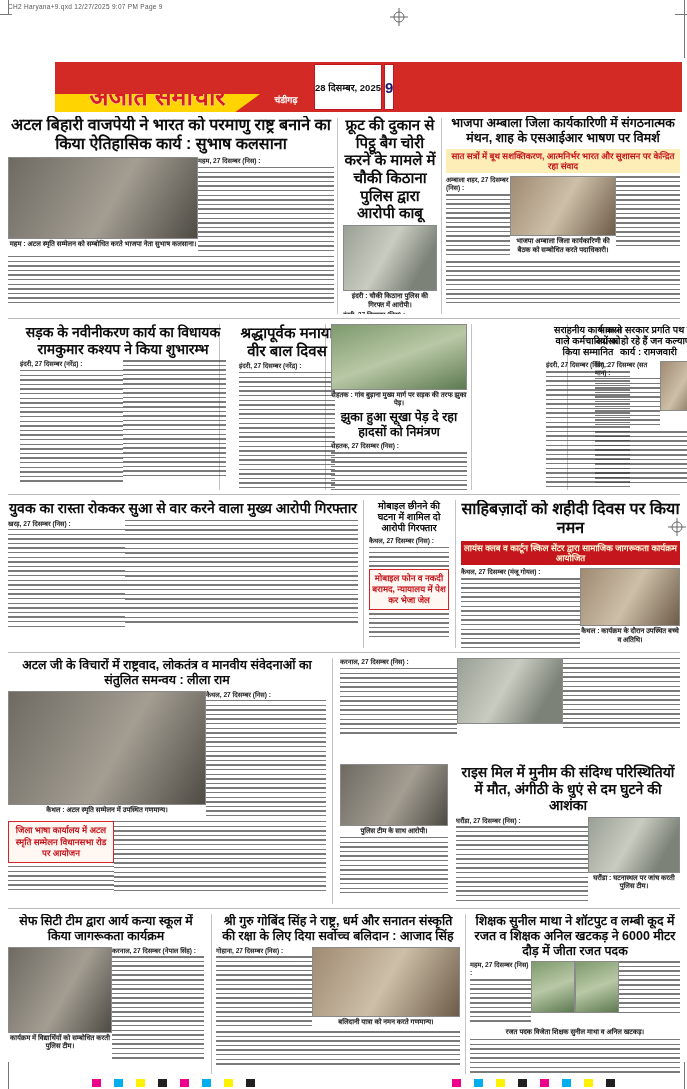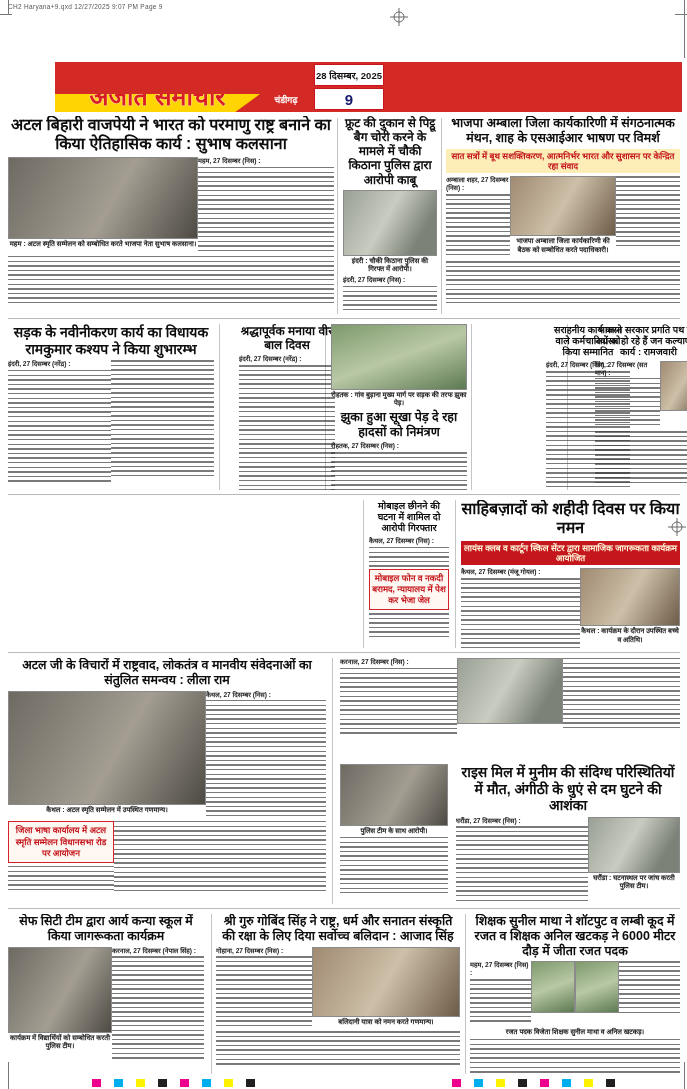--- a/index.html
+++ b/index.html
@@ -12,32 +12,32 @@
   .regcross svg{display:block;}
   
   .masthead{position:absolute;left:55px;top:62px;width:627px;height:50px;background:#d42a26;display:flex;align-items:stretch;}
   .brandbox{width:205px;background:#ffd400;clip-path:polygon(0 0,100% 0,88% 100%,0 100%);
             display:flex;align-items:flex-end;justify-content:center;margin-top:32px;}
   .brand{font-size:25px;font-weight:900;color:#d81e20;text-shadow:0 0 1px #fff,0 0 1px #fff;white-space:nowrap;}
   .edition{width:52px;display:flex;align-items:flex-end;justify-content:center;padding-bottom:6px;
            color:#fff;font-size:9px;font-weight:bold;}
   .sectionplate{flex:1;background:#faf5dc;margin:2px;display:flex;align-items:center;justify-content:center;}
   .section{font-size:25px;font-weight:900;color:#141414;}
-  .mastright{width:70px;display:flex;flex-direction:column;gap:2px;padding:2px;}
+  .mastright{width:70px;display:flex;flex-direction:row;gap:2px;padding:2px;}
   .datebox{background:#fff;border:1.5px solid #c4161c;flex:1;display:flex;align-items:center;justify-content:center;
            font-size:9.5px;font-weight:bold;white-space:nowrap;}
   .pagenobox{background:#fff;border:1.5px solid #c4161c;flex:1;display:flex;align-items:center;justify-content:center;
            font-size:15px;font-weight:900;color:#16186b;}
   
   .article{position:absolute;overflow:hidden;}
   .hl{font-weight:bold;color:#0d0d0d;text-align:center;line-height:1.18;margin:0 0 3px 0;}
   .hl17{font-size:16px;}
   .hl15{font-size:14px;}
   .hl13{font-size:12.5px;}
-  .hl11{font-size:12px;}
+  .hl11{font-size:15px;}
   .hl10{font-size:9.5px;}
   .cols{display:flex;margin-bottom:3px;}
   .col{flex:1;min-width:0;}
   .tx{background-image:repeating-linear-gradient(180deg,#3c3c3c 0,#3c3c3c 1.5px,transparent 1.5px,transparent 4.6px);
       opacity:.68;}
   .photo{border:1px solid #8a8a8a;background:linear-gradient(120deg,#9aa096,#c9ccc0 45%,#7c8278 80%);}
   .photo.green{background:linear-gradient(160deg,#7e9a6d,#b9c8a6 50%,#5d7a52);}
   .photo.dark{background:linear-gradient(120deg,#6e6a62,#a39d92 55%,#4e4b44);}
   .photo.warm{background:linear-gradient(120deg,#a08a72,#cdbfa8 50%,#6d5c48);}
   .cap{font-size:6.8px;font-weight:bold;text-align:center;line-height:1.25;margin:1px 0 2px 0;color:#222;}
@@ -149,21 +149,21 @@
         <div class="cap">भाजपा अम्बाला जिला कार्यकारिणी की बैठक को सम्बोधित करते पदाधिकारी।</div>
       </div>
       <div class="col tx" style="height:70px;"></div>
     </div>
     <div class="cols">
       <div class="col tx" style="height:42px;"></div>
       <div class="col tx" style="height:42px;"></div>
     </div>
   </div>
 
-  <div class="article" style="left:8px;top:324px;width:206px;height:166px;">
+  <div class="article" style="left:20px;top:324px;width:206px;height:166px;">
     <div class="hl hl15">सड़क के नवीनीकरण कार्य का विधायक रामकुमार कश्यप ने किया शुभारम्भ</div>
     <div class="cols">
       <div class="col">
         <div class="dl">इंदरी, 27 दिसम्बर (नरेंद्र) :</div>
         <div class="tx" style="height:112px;"></div>
       </div>
       <div class="col tx" style="height:120px;"></div>
     </div>
   </div>
 
@@ -192,20 +192,31 @@
     <div class="cols">
       <div class="col">
         <div class="dl">डिंग, 27 दिसम्बर (सत मान) :</div>
         <div class="tx" style="height:50px;"></div>
       </div>
       <div class="photo warm" style="width:40px;height:48px;"></div>
     </div>
     <div class="tx" style="height:52px;"></div>
   </div>
 
+  <div class="article" style="left:8px;top:500px;width:350px;height:148px;">
+    <div class="hl hl15">युवक का रास्ता रोककर सुआ से वार करने वाला मुख्य आरोपी गिरफ्तार</div>
+    <div class="cols">
+      <div class="col">
+        <div class="dl">खरड़, 27 दिसम्बर (निस) :</div>
+        <div class="tx" style="height:98px;"></div>
+      </div>
+      <div class="col tx" style="height:106px;"></div>
+      <div class="col tx" style="height:106px;"></div>
+    </div>
+  </div>
 
   <div class="article" style="left:369px;top:500px;width:80px;height:148px;">
     <div class="hl hl10">मोबाइल छीनने की घटना में शामिल दो आरोपी गिरफ्तार</div>
     <div class="dl">कैथल, 27 दिसम्बर (निस) :</div>
     <div class="tx" style="height:22px;"></div>
     <div class="inset">मोबाइल फोन व नकदी बरामद, न्यायालय में पेश कर भेजा जेल</div>
     <div class="tx" style="height:24px;"></div>
   </div>
 
   <div class="article" style="left:461px;top:500px;width:219px;height:148px;">

